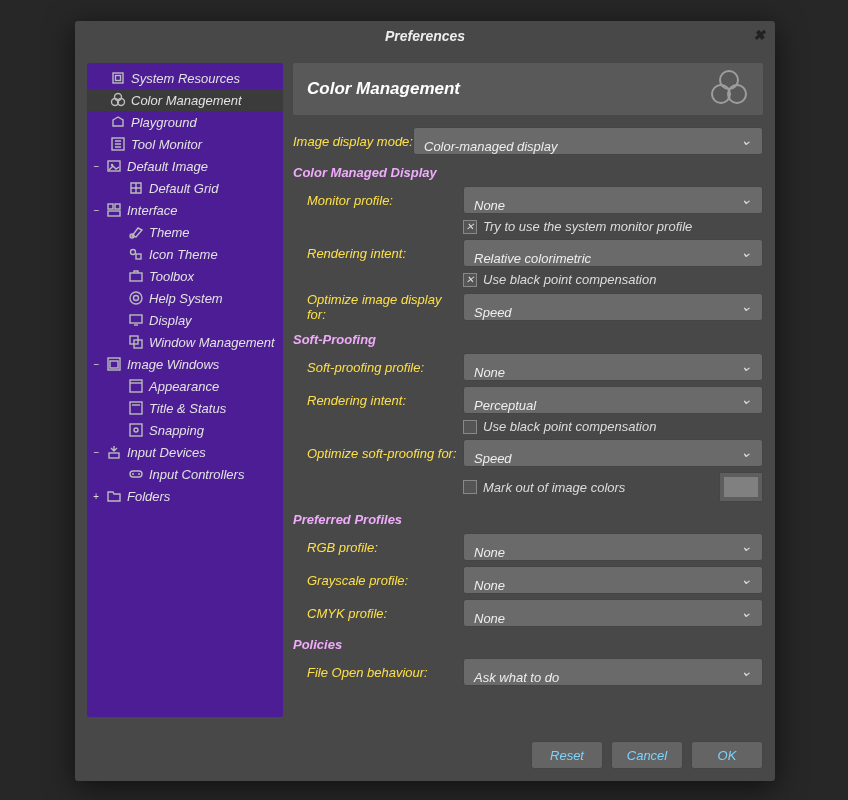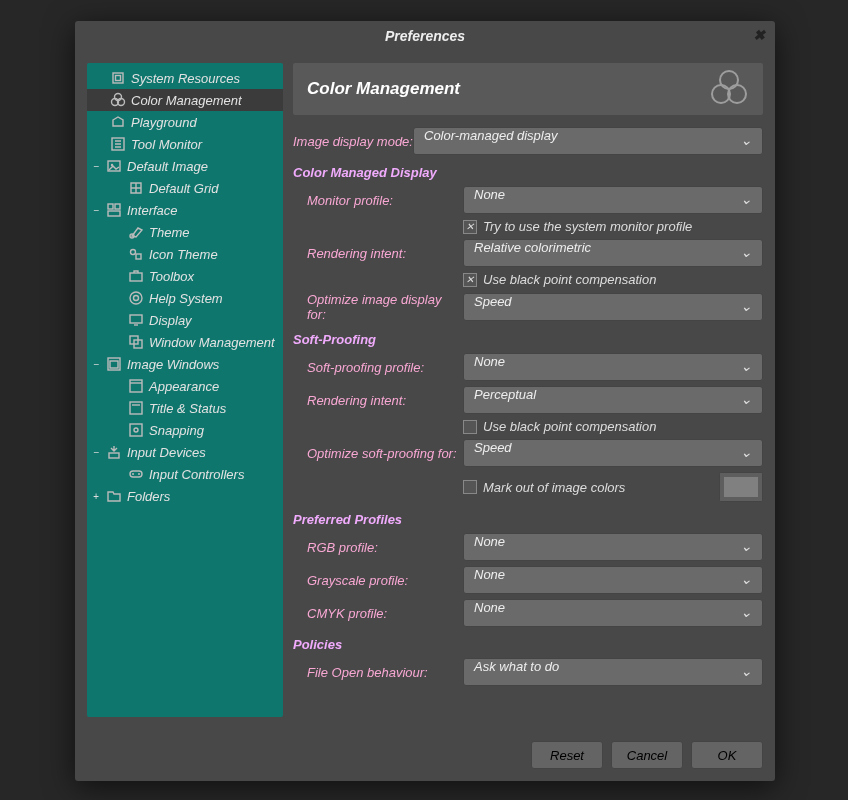--- a/index.html
+++ b/index.html
@@ -40,21 +40,21 @@
   cursor: pointer;
   color: #222;
 }
 .body {
   display: flex;
   padding: 12px;
   gap: 10px;
 }
 .sidebar {
   width: 196px;
-  background: #0f766e;
+  background: #4c1d95;
   border-radius: 2px;
   padding: 4px 0;
   height: 654px;
   overflow: hidden;
 }
 .tree-row {
   display: flex;
   align-items: center;
   height: 22px;
   padding-left: 4px;
@@ -92,34 +92,34 @@
   justify-content: space-between;
 }
 .header h1 { font-size: 17px; font-weight: 600; color: #fff; }
 .header-icon svg { width:40px; height:40px; opacity:.7; }
 .form { padding-top: 12px; }
 .row {
   display: flex;
   align-items: center;
   margin-bottom: 5px;
 }
-.row label { color: #f9a8d4; }
+.row label { color: #fde047; }
 .section {
   font-weight: 600;
   color: #f0abfc;
   margin-top: 10px;
   margin-bottom: 6px;
 }
 .select {
   background: #6a6a6a;
   border: 1px solid #444;
   border-radius: 3px;
   height: 28px;
   display: flex;
-  align-items: flex-start;
+  align-items: flex-end;
   padding: 0 10px;
   color: #eee;
   cursor: pointer;
   position: relative;
 }
 .select::after {
   content: "⌄";
   position: absolute;
   right: 10px;
   top: 4px;
@@ -153,21 +153,21 @@
   gap: 8px;
   justify-content: flex-end;
   padding: 12px;
 }
 .btn {
   height: 28px;
   min-width: 72px;
   background: #646464;
   border: 1px solid #444;
   border-radius: 3px;
-  color: #000000;
+  color: #7dd3fc;
   display: flex;
   align-items: center;
   justify-content: center;
   cursor: pointer;
 }
 .col-label { width: 170px; padding-left:14px; }
 .col-label-wide { width: 120px; }
 </style>
 </head>
 <body>

